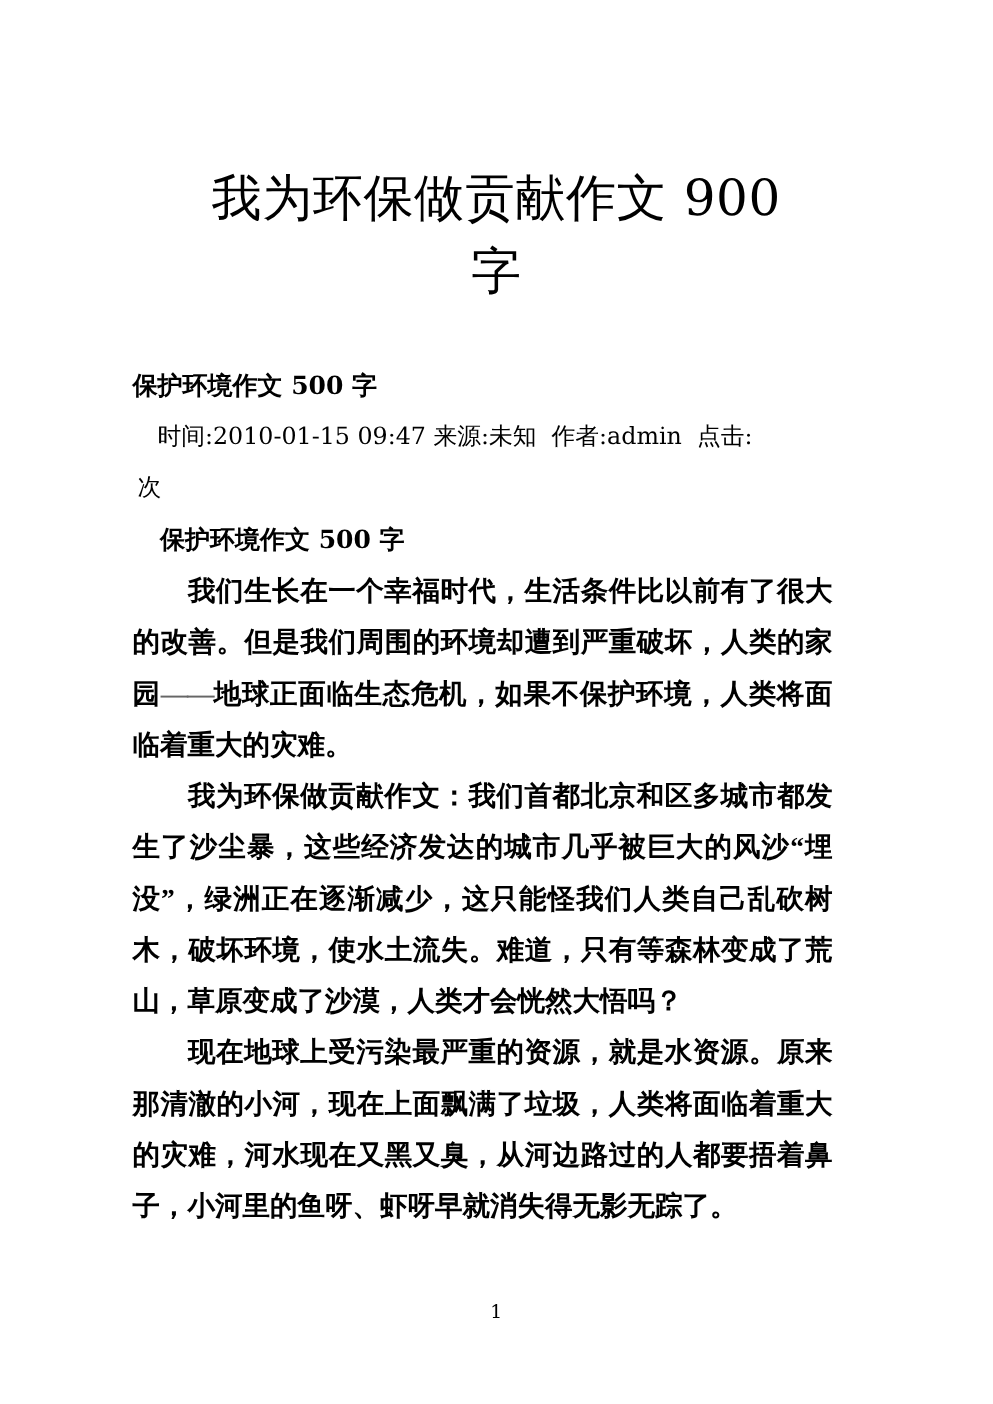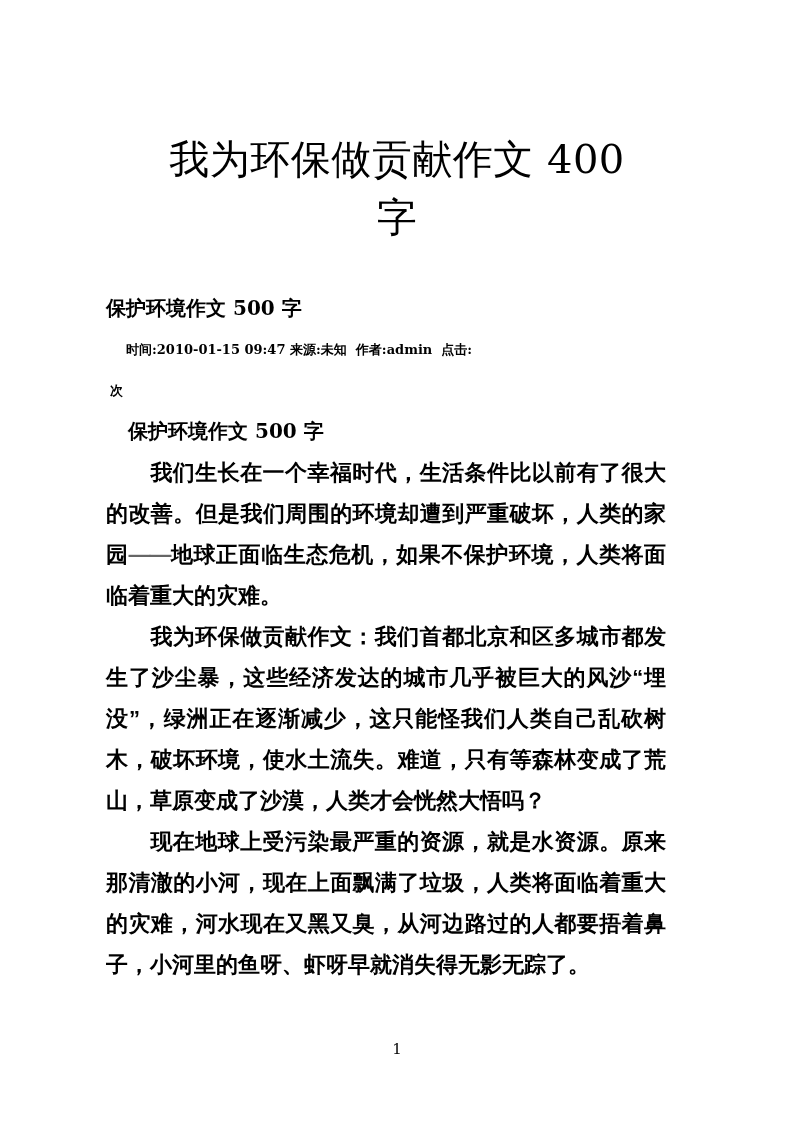--- a/index.html
+++ b/index.html
@@ -56,35 +56,35 @@
     color: #000000;
     white-space: pre;
   }
 
   .line.bold {
     font-weight: 700;
   }
 
   .meta-line {
     font-family: "DejaVu Serif", "Liberation Serif", serif;
-    font-size: 13px;
+    font-size: 19px;
     line-height: 41px;
-    font-weight: 700;
+    font-weight: 400;
     white-space: pre;
   }
 
   .subhead {
     font-size: 20px;
     line-height: 41px;
     font-weight: 700;
     white-space: pre;
   }
 
   .para {
-    font-family: Liberation Sans, sans-serif;
+    font-family: Liberation Serif, serif;
     font-size: 22px;
     line-height: 41px;
     font-weight: 700;
     text-align: justify;
     text-justify: inter-character;
     margin: 0;
     letter-spacing: 0px;
     word-break: break-all;
   }
 
@@ -109,21 +109,21 @@
     font-size: 15px;
     color: #000000;
   }
 </style>
 </head>
 <body>
 
 <div class="page">
 
   <div class="doc-title">
-    <div>我为环保做贡献作文 400</div>
+    <div>我为环保做贡献作文 900</div>
     <div>字</div>
   </div>
 
   <div class="body-block">
 
     <div class="line bold">保护环境作文 500 字</div>
 
     <div class="meta-line" style="padding-left:20px;">时间:2010-01-15 09:47 来源:未知  作者:admin  点击:</div>
     <div class="meta-line" style="padding-left:4px;">次</div>
 

